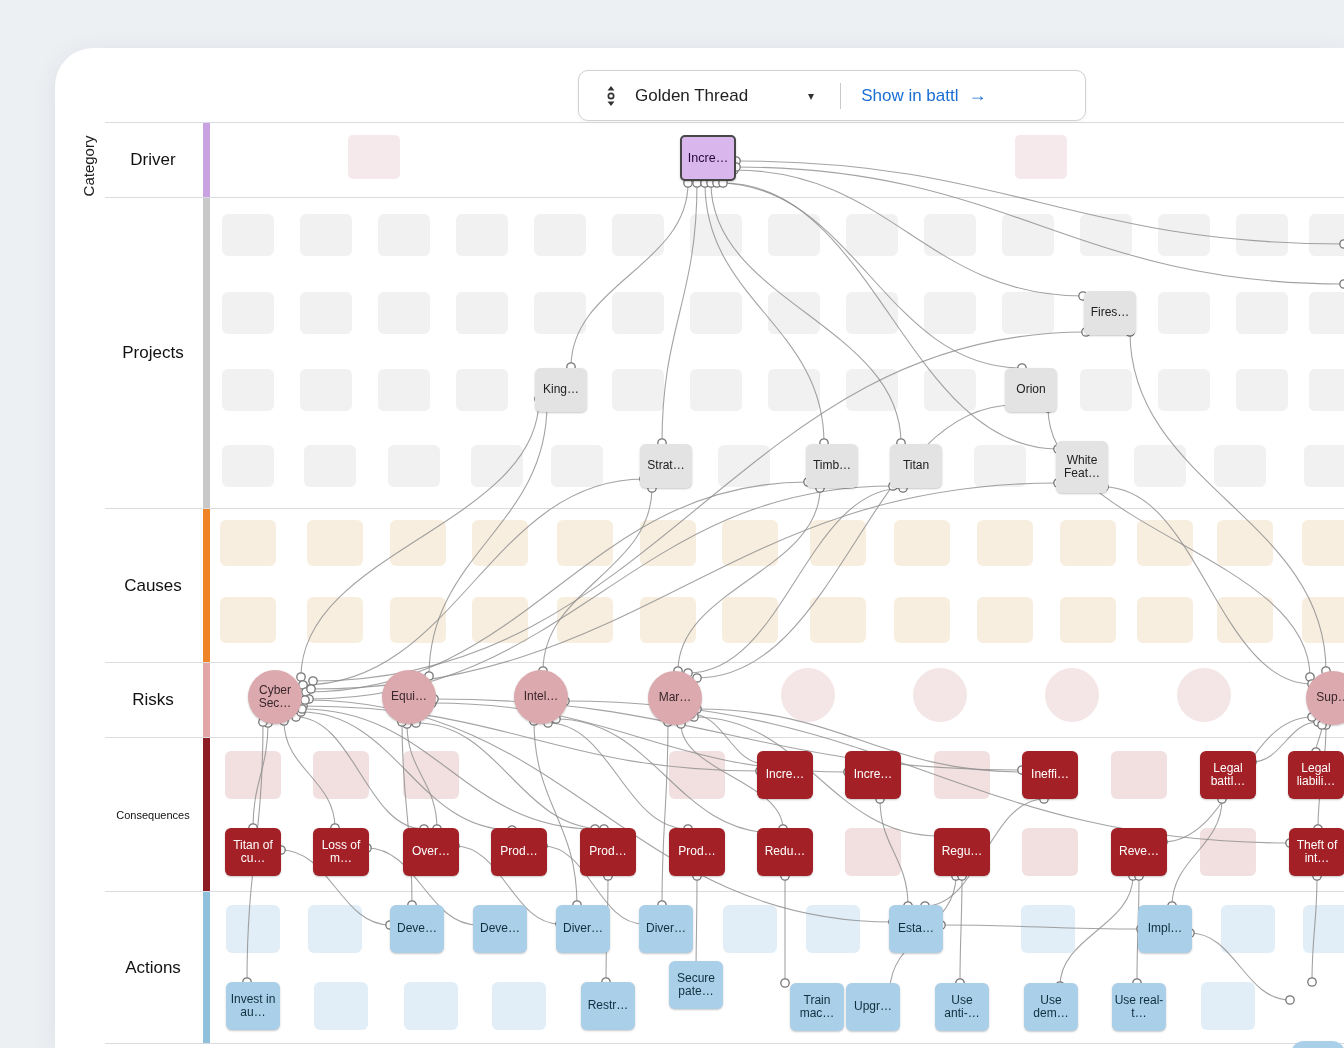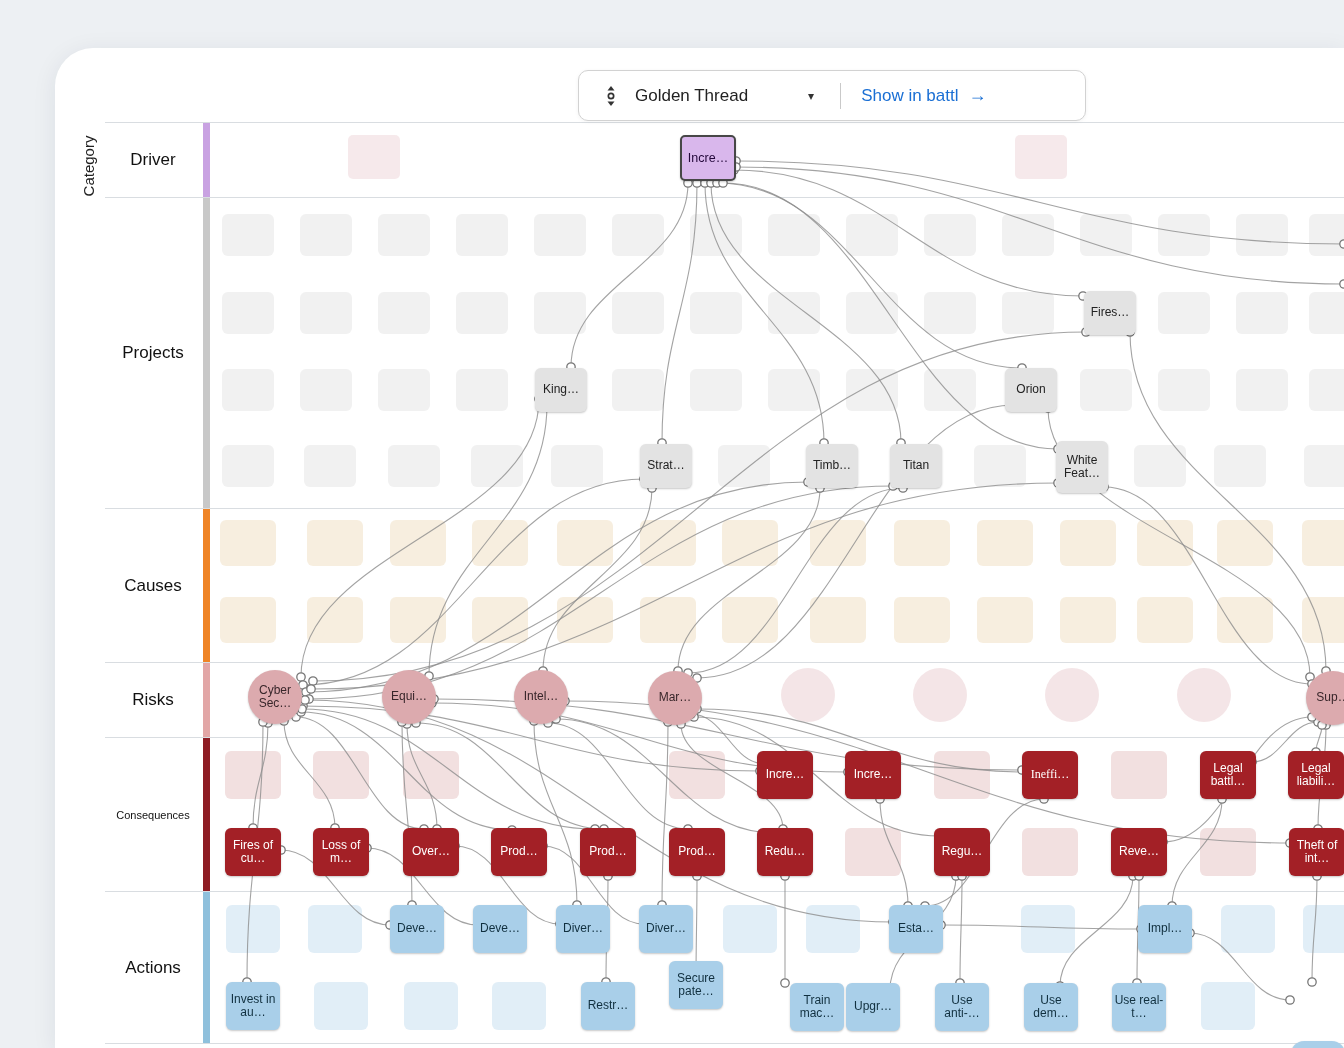--- a/index.html
+++ b/index.html
@@ -444,31 +444,31 @@
       </div>
       <div class="node risk" style="left: 1333px; top: 698px;">
         <span>Sup…</span>
       </div>
       <div class="node consequence" style="left: 785px; top: 775px;">
         <span>Incre…</span>
       </div>
       <div class="node consequence" style="left: 873px; top: 775px;">
         <span>Incre…</span>
       </div>
-      <div class="node consequence" style="left: 1050px; top: 775px; font-family: Liberation Serif, serif;">
+      <div class="node consequence" style="left: 1050px; top: 775px;">
         <span>Ineffi…</span>
       </div>
       <div class="node consequence" style="left: 1228px; top: 775px;">
         <span>Legal battl…</span>
       </div>
       <div class="node consequence" style="left: 1316px; top: 775px;">
         <span>Legal liabili…</span>
       </div>
       <div class="node consequence" style="left: 253px; top: 852px;">
-        <span>Fires of cu…</span>
+        <span>Titan of cu…</span>
       </div>
       <div class="node consequence" style="left: 341px; top: 852px;">
         <span>Loss of m…</span>
       </div>
       <div class="node consequence" style="left: 431px; top: 852px;">
         <span>Over…</span>
       </div>
       <div class="node consequence" style="left: 519px; top: 852px;">
         <span>Prod…</span>
       </div>

